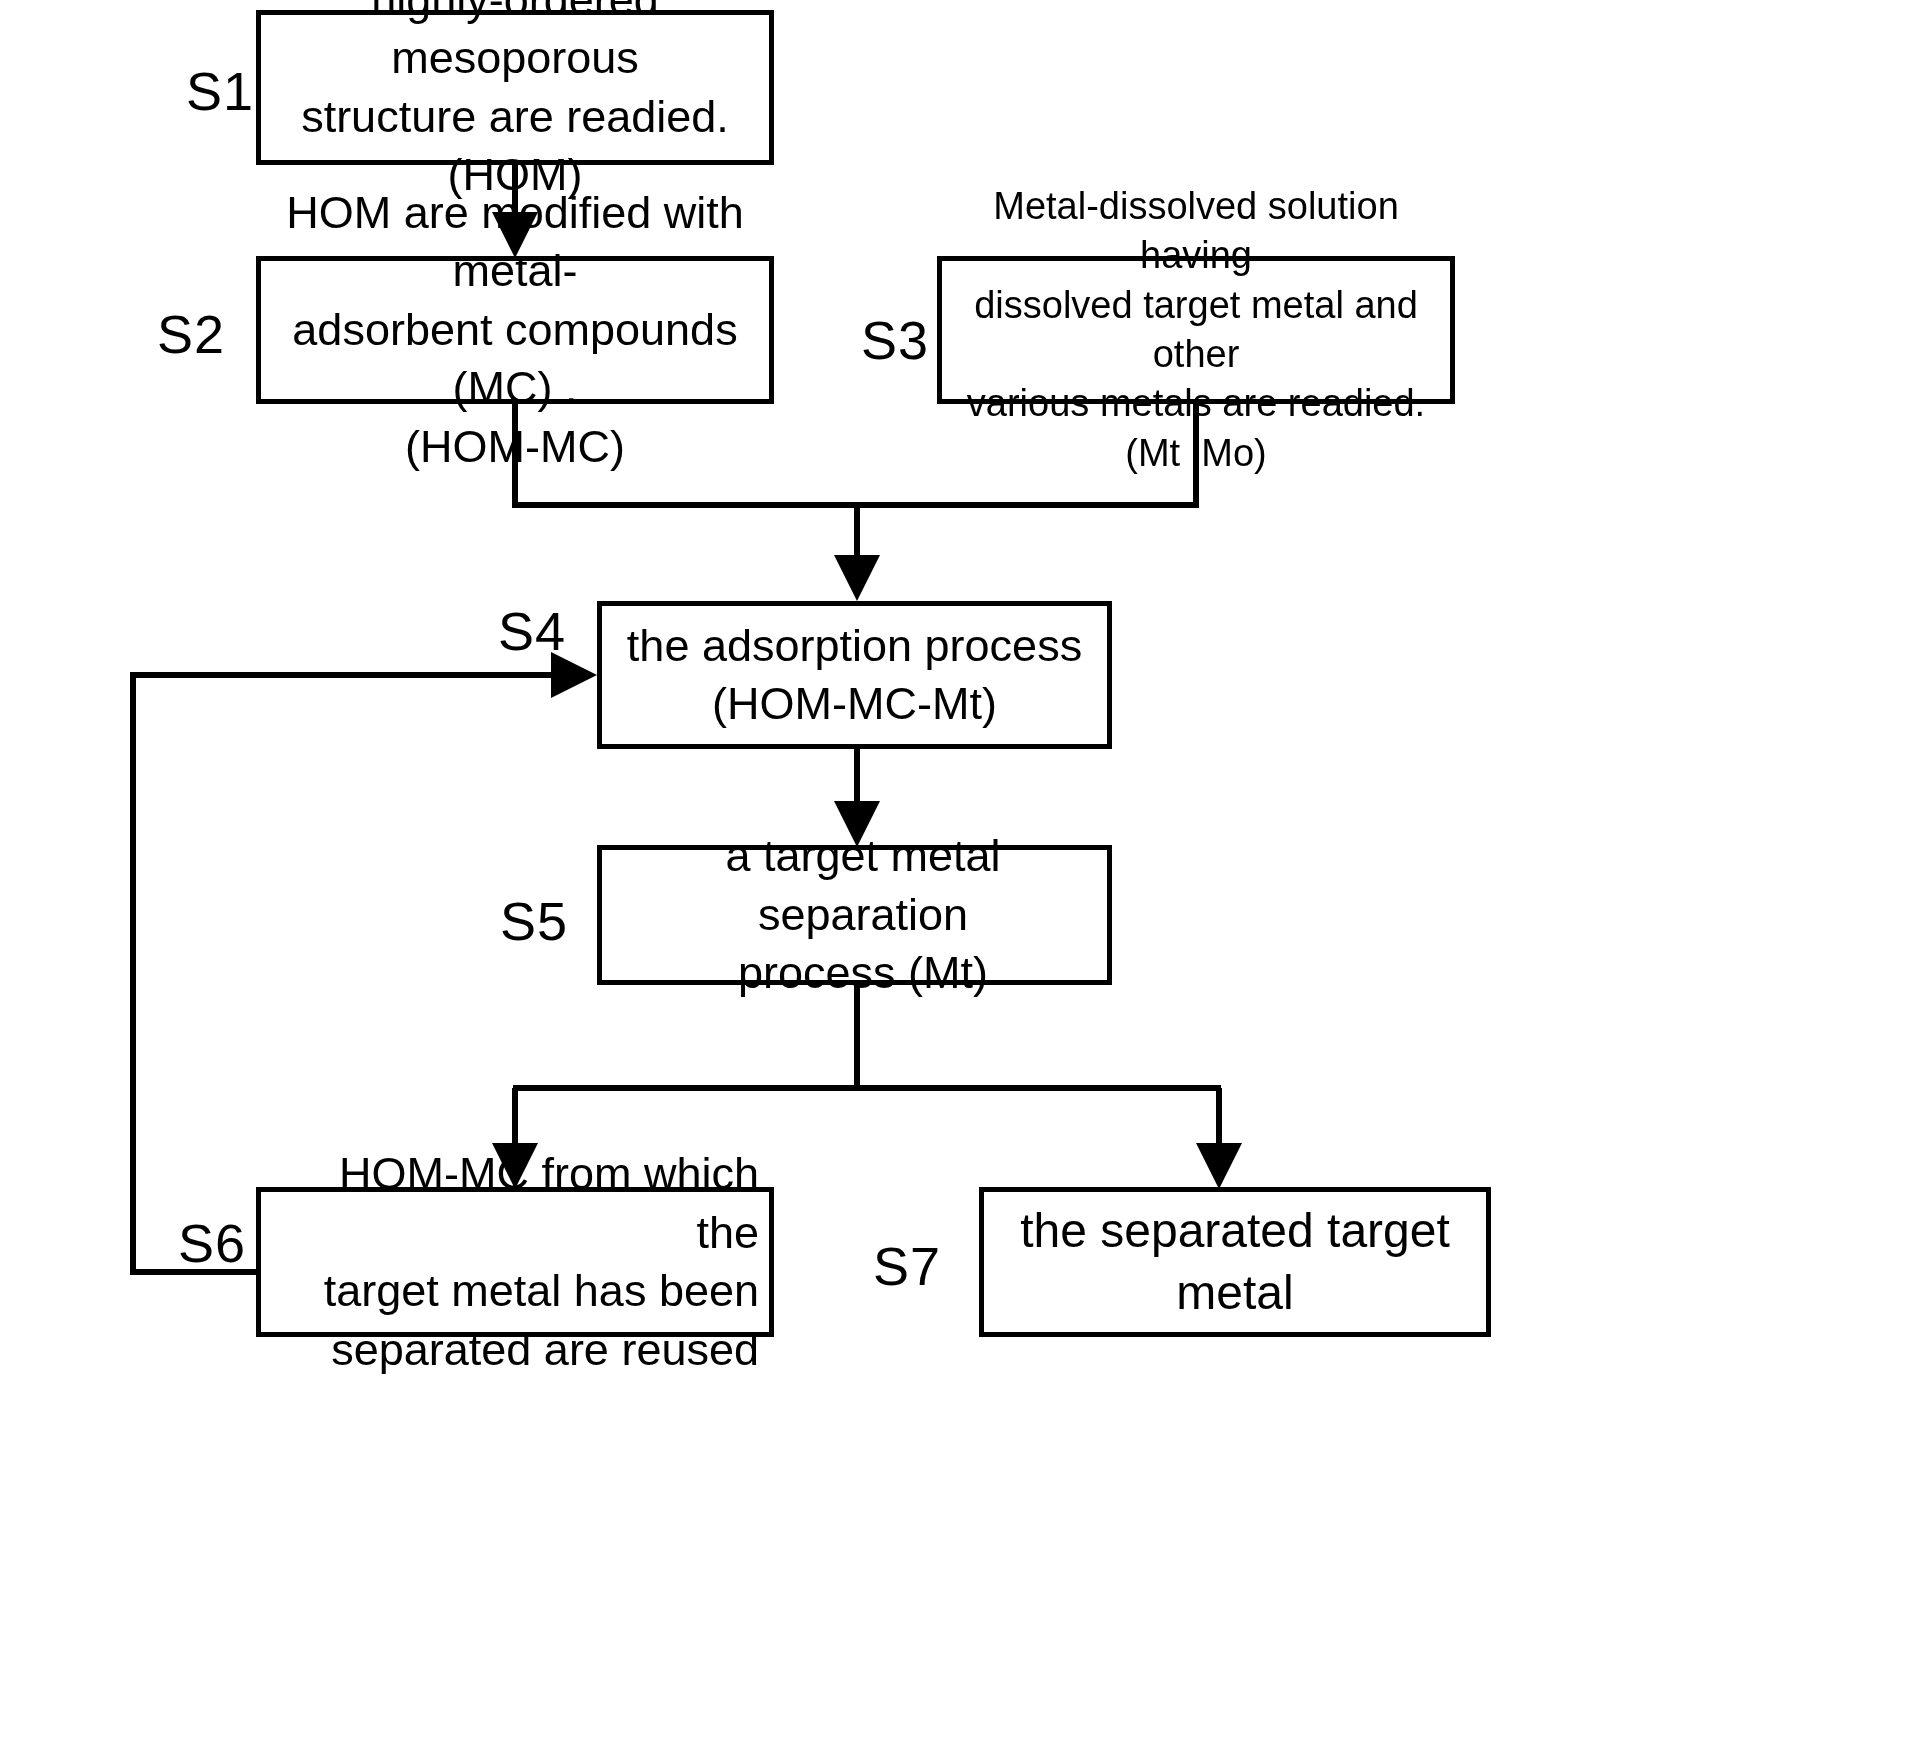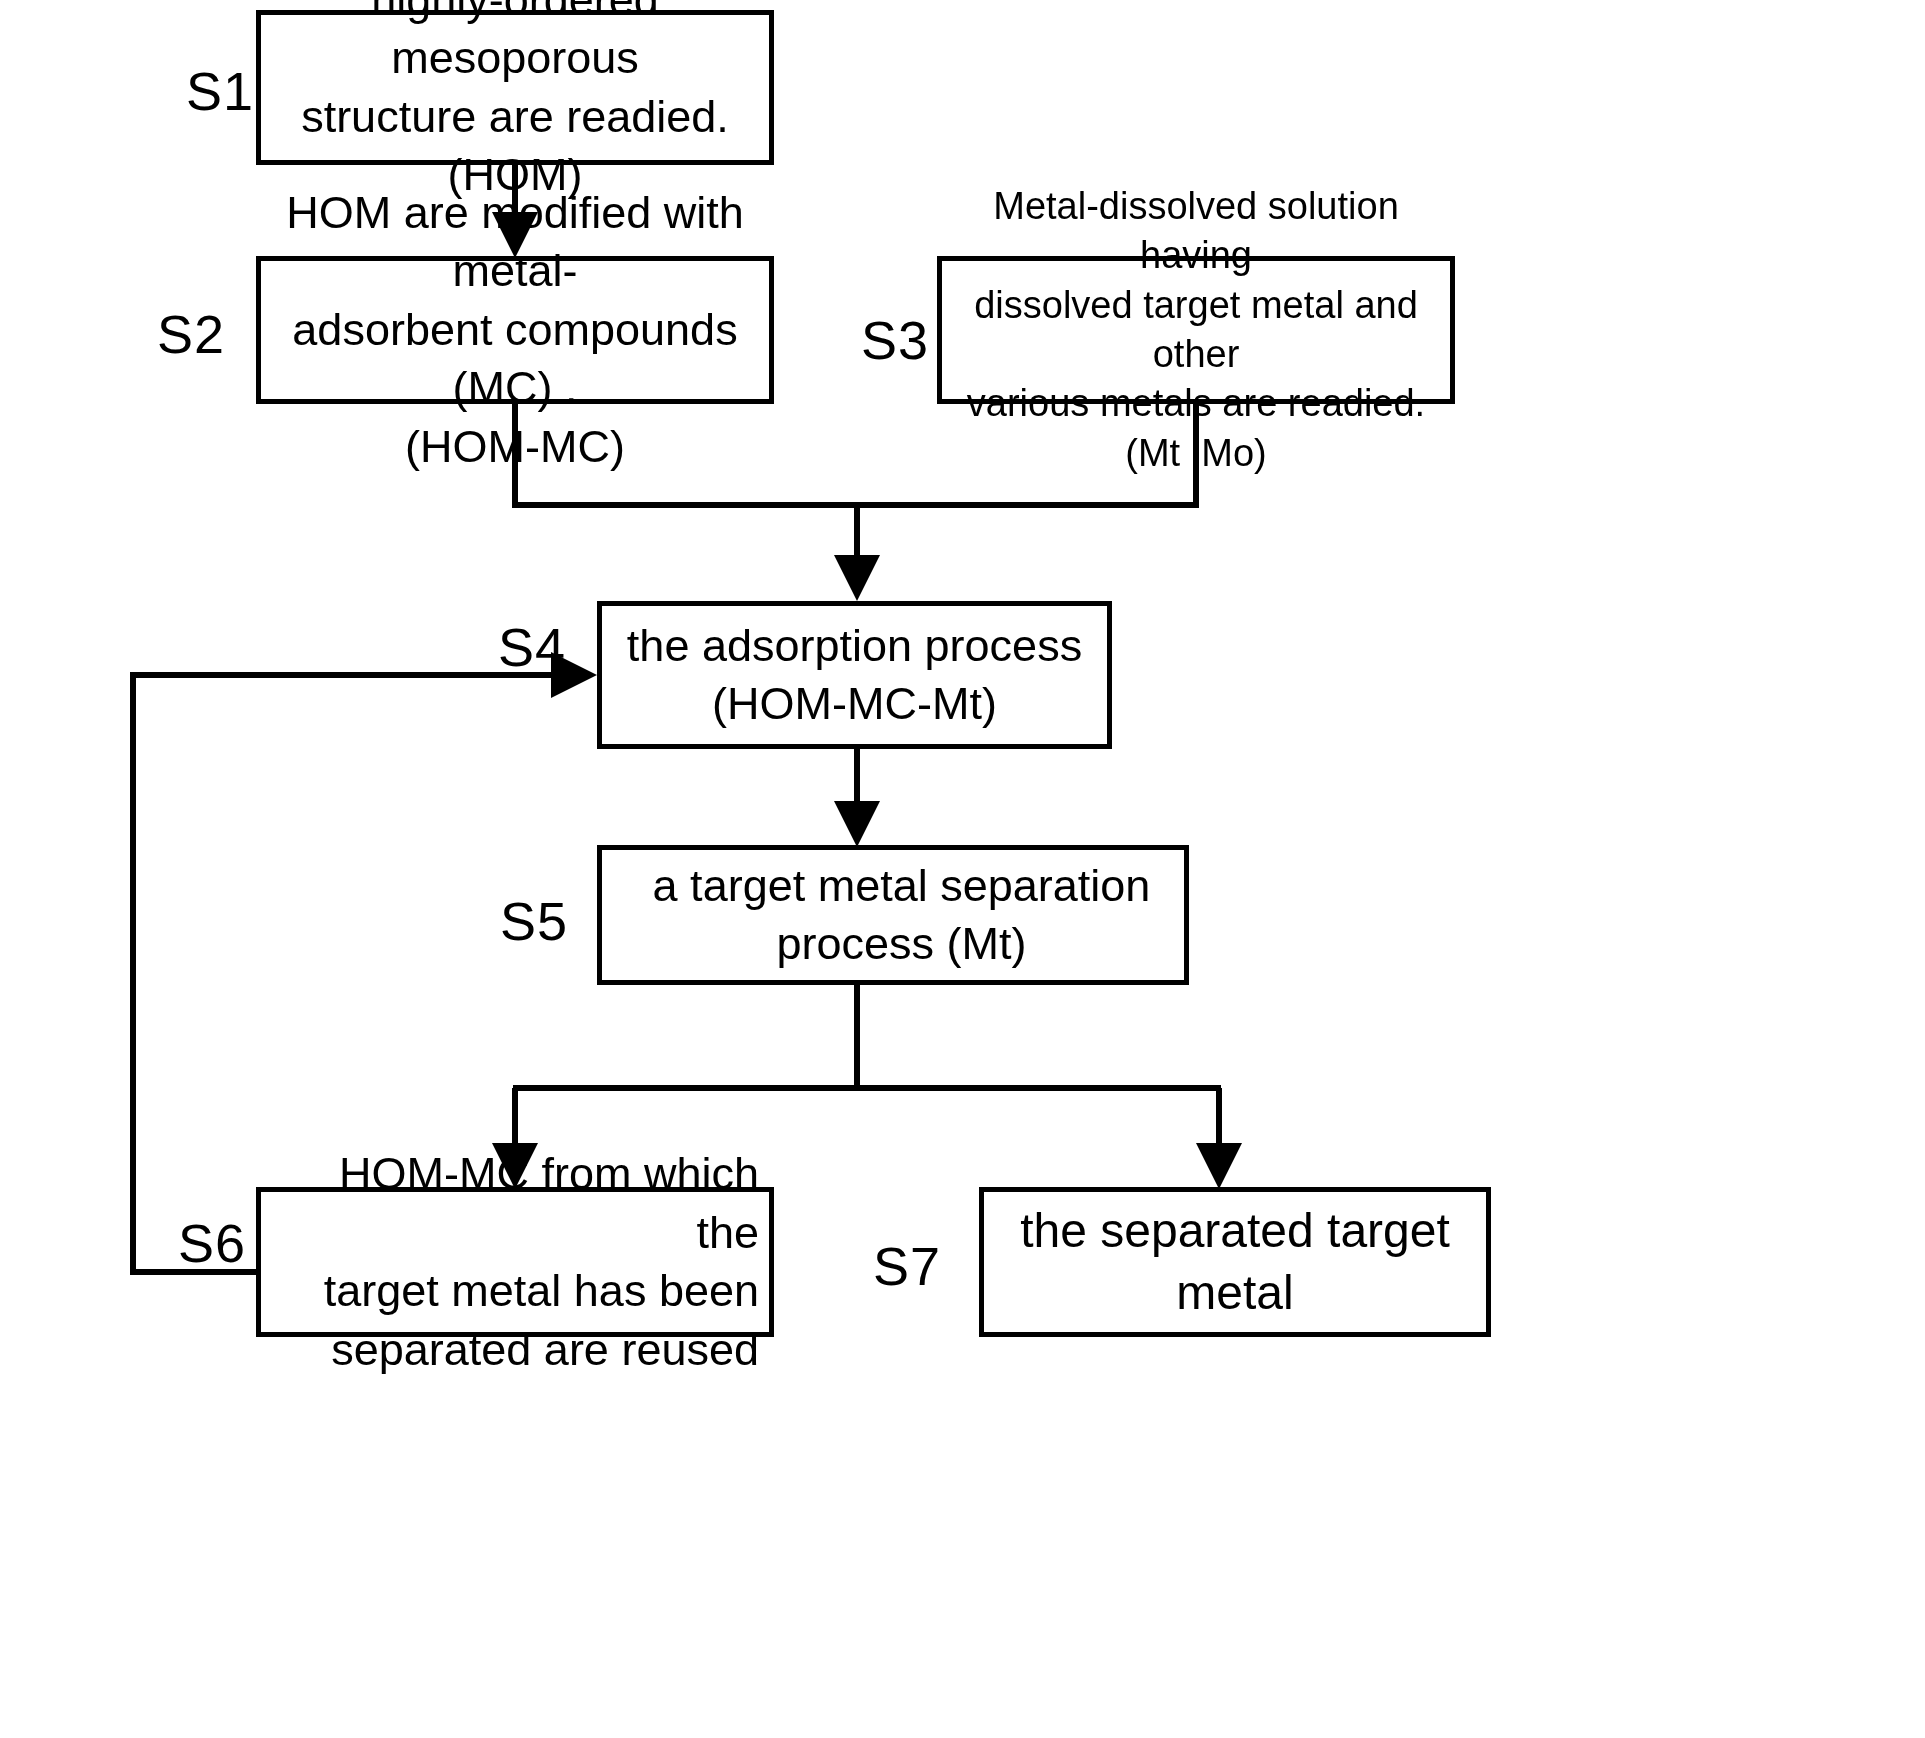--- a/index.html
+++ b/index.html
@@ -44,28 +44,28 @@
     top: 0;
     width: 1925px;
     height: 1738px;
     pointer-events: none;
   }
   
   #box-s1 { left: 256px; top: 10px;   width: 518px; height: 155px; font-size: 45px; }
   #box-s2 { left: 256px; top: 256px;  width: 518px; height: 148px; font-size: 45px; }
   #box-s3 { left: 937px; top: 256px;  width: 518px; height: 148px; font-size: 38px; }
   #box-s4 { left: 597px; top: 601px;  width: 515px; height: 148px; font-size: 45px; }
-  #box-s5 { left: 597px; top: 845px;  width: 592px; height: 140px; font-size: 45px; padding-left: 27px; }
+  #box-s5 { left: 597px; top: 845px;  width: 515px; height: 140px; font-size: 45px; padding-left: 27px; }
   #box-s6 { left: 256px; top: 1187px; width: 518px; height: 150px; font-size: 45px; text-align: right; justify-content: flex-start; padding-left: 40px; }
   #box-s7 { left: 963px; top: 1187px; width: 512px; height: 150px; font-size: 48px; margin-left: 16px; }
 
   #lbl-s1 { left: 157px; top: 60px; margin-left: 29px; }
   #lbl-s2 { left: 157px; top: 303px; }
   #lbl-s3 { left: 861px; top: 309px; }
-  #lbl-s4 { left: 498px; top: 600px; margin-top: 16px; }
+  #lbl-s4 { left: 498px; top: 600px; }
   #lbl-s5 { left: 500px; top: 890px; }
   #lbl-s6 { left: 178px; top: 1212px; }
   #lbl-s7 { left: 873px; top: 1235px; }
 </style>
 </head>
 <body>
 
 <div id="canvas">
 
   <svg class="connector-svg" viewBox="0 0 1925 1738" xmlns="http://www.w3.org/2000/svg">

